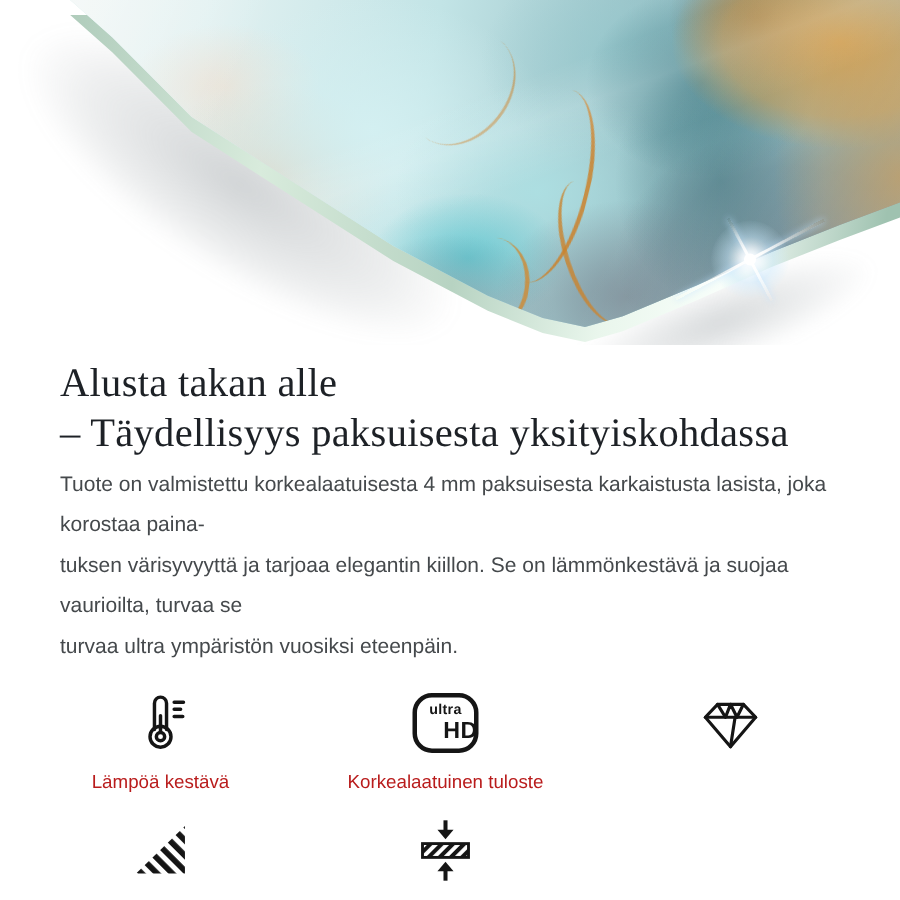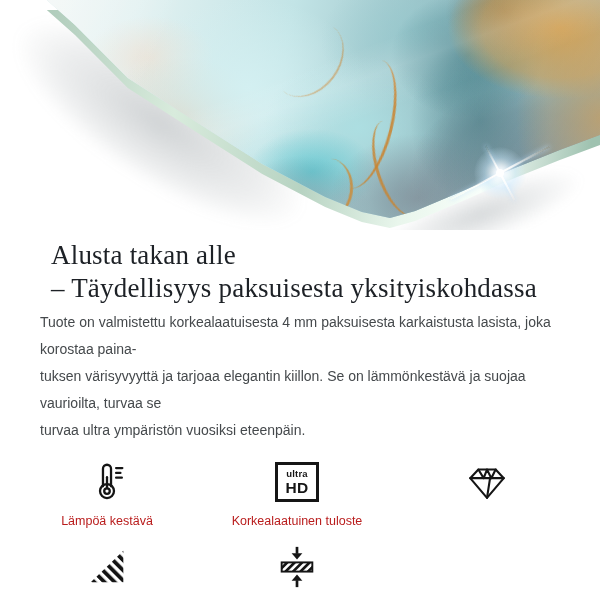--- a/index.html
+++ b/index.html
@@ -73,45 +73,45 @@
   .sparkle .ray-a{left:-56px;top:-1px;width:112px;height:2px;transform:rotate(-28deg);}
   .sparkle .ray-b{left:-31px;top:-1px;width:62px;height:2px;transform:rotate(62deg);}
   .sparkle .core{
     position:absolute;left:-4px;top:-4px;width:8px;height:8px;border-radius:50%;
     background:#ffffff;box-shadow:0 0 8px 3px rgba(255,255,255,.95);
   }
 
   
   .content{padding:0 40px;}
   .page-title{
-    margin:9px 11px 0;font-family:"Liberation Serif","DejaVu Serif",serif;
+    margin:9px 0 0;font-family:"Liberation Serif","DejaVu Serif",serif;
     font-size:27px;line-height:33px;font-weight:400;color:#1d2126;letter-spacing:.2px;
   }
   .page-title span{display:block;}
   .lead{
     margin:4px 0 0;font-size:14px;line-height:27px;color:#45494c;
   }
   .lead span{display:block;}
 
   
   .features{
     display:grid;grid-template-columns:repeat(3,190px);
     row-gap:14px;margin:13px 0 0 -28px;
   }
   .feature{display:flex;flex-direction:column;align-items:center;}
   .icon-box{height:50px;display:flex;align-items:center;justify-content:center;}
   .feature-label{margin-top:7px;font-size:12.5px;color:#b91c1c;text-align:center;}
 
   .hd-badge{
-    width:38px;height:34px;border:3px solid #151515;border-radius:0;
+    width:38px;height:34px;border:3px solid #151515;border-radius:13px;
     display:flex;flex-direction:column;align-items:center;justify-content:center;
     font-weight:700;color:#151515;line-height:1;
   }
   .hd-badge .hd-top{font-size:9.5px;letter-spacing:.2px;}
-  .hd-badge .hd-bottom{font-size:15.5px;margin-top:1px;letter-spacing:.3px;}
+  .hd-badge .hd-bottom{font-size:15.5px;margin-top:1px;letter-spacing:.3px;padding-left:20px;}
 </style>
 </head>
 <body>
 
 <div class="hero">
   <div class="shadow shadow-left"></div>
   <div class="shadow shadow-bottom"></div>
   <div class="glass-edge"></div>
   <div class="glass-panel">
     <div class="vein vein1"></div>

